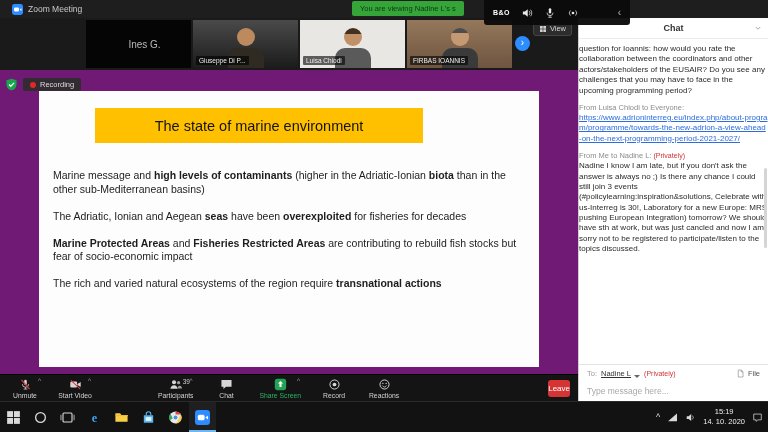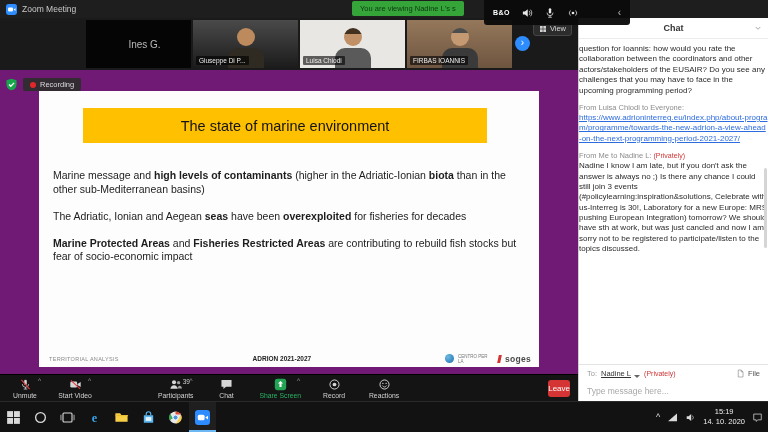--- a/index.html
+++ b/index.html
@@ -3,21 +3,21 @@
 <meta charset="utf-8">
 <style>
   html,body{margin:0;padding:0;background:#333;}
   .screen{position:relative;width:768px;height:432px;background:#000;overflow:hidden;
           font-family:"Liberation Sans",sans-serif;}
   .icon{display:inline-flex;align-items:center;justify-content:center;}
   .icon svg{width:100%;height:100%;display:block;}
 
   
   .titlebar{position:absolute;top:0;left:0;width:100%;height:18px;background:#1e1e1e;z-index:30;
-            display:flex;align-items:center;padding:0 6px;box-sizing:border-box;}
+            display:flex;align-items:center;padding:0 12px;box-sizing:border-box;}
   .zoom-logo{width:11px;height:11px;margin-right:5px;flex:none;}
   .app-title{font-size:8.5px;color:#c9c9c9;}
   .viewing-banner{position:absolute;left:352px;top:1px;height:15px;line-height:15px;padding:0 8px;
                   background:#35a53a;color:#0d3a11;font-size:7.5px;border-radius:2px;white-space:nowrap;
                   max-width:126px;overflow:hidden;}
   .audio-osd{position:absolute;left:484px;top:0;height:25px;width:146px;background:rgba(10,10,10,.96);
              display:flex;align-items:center;gap:11px;padding:0 9px;box-sizing:border-box;z-index:40;
              border-radius:0 0 3px 3px;}
   .osd-brand{color:#fff;font-size:7px;font-weight:bold;letter-spacing:.5px;}
   .audio-osd .icon{width:12px;height:12px;}
@@ -52,21 +52,21 @@
   .view-btn .icon{width:8px;height:8px;}
 
   .share-area{position:absolute;top:52px;left:0;right:0;bottom:28px;background:#701a75;}
   .share-status{position:absolute;top:8px;left:5px;display:flex;align-items:center;gap:5px;z-index:5;}
   .share-status .icon{width:13px;height:13px;}
   .recording-pill{display:flex;align-items:center;gap:4px;background:rgba(45,45,45,.92);border-radius:2px;
                   padding:2px 7px;color:#ddd;font-size:7.5px;}
   .rec-dot{width:6px;height:6px;border-radius:50%;background:#e02828;display:inline-block;}
 
   .slide{position:absolute;left:39px;top:21px;width:500px;height:276px;background:#fdfdfd;box-sizing:border-box;}
-  .slide-title{margin:17px 0 0 44px;width:404px;height:35px;background:#ffc000;color:#141414;font-size:14.5px;
+  .slide-title{margin:17px 0 0 56px;width:328px;height:35px;background:#ffc000;color:#141414;font-size:14.5px;
                display:flex;align-items:center;justify-content:center;box-sizing:border-box;}
   .slide-body{margin:26px 14px 0 14px;color:#1d1d1d;}
   .slide-body p{margin:0 0 13px;font-size:10.5px;line-height:1.32;}
   .slide-body .b{font-weight:bold;}
   .slide-footer{position:absolute;bottom:3px;left:10px;right:8px;display:flex;align-items:center;}
   .f-left{font-size:5.5px;color:#8a8a8a;letter-spacing:.3px;}
   .f-center{margin-left:auto;margin-right:auto;font-weight:bold;color:#222;font-size:6.5px;}
   .f-logos{display:flex;align-items:center;gap:4px;}
   .logo-wave{width:9px;height:9px;border-radius:50%;background:radial-gradient(circle at 32% 32%,#6cb9e4,#1b6fae);}
   .logo-text{font-size:4.5px;color:#777;max-width:36px;line-height:1.15;}
@@ -221,31 +221,22 @@
           <span>Recording</span>
         </div>
       </div>
 
       <div class="slide">
         <div class="slide-title">The state of marine environment</div>
         <div class="slide-body">
             <p><span>Marine message and </span><span class="b">high levels of contaminants</span><span> (higher in the Adriatic-Ionian </span><span class="b">biota</span><span> than in the other sub-Mediterranean basins)</span></p>
             <p><span>The Adriatic, Ionian and Aegean </span><span class="b">seas</span><span> have been </span><span class="b">overexploited</span><span> for fisheries for decades</span></p>
             <p><span class="b">Marine Protected Areas</span><span> and </span><span class="b">Fisheries Restricted Areas</span><span> are contributing to rebuild fish stocks but fear of socio-economic impact</span></p>
-          </div>
-        <div class="slide-footer">
-          <span class="f-left">TERRITORIAL ANALYSIS</span>
-          <span class="f-center">ADRION 2021-2027</span>
-          <span class="f-logos">
-            <span class="logo-wave"></span>
-            <span class="logo-text">CENTRO PER LA</span>
-            <span class="soges-mark"></span>
-            <span class="logo-soges">soges</span>
-          </span>
-        </div>
+            <p><span>The rich and varied natural ecosystems of the region require </span><span class="b">transnational actions</span></p>
+          </div>
       </div>
     </div>
 
     <div class="toolbar">
       <div class="tb-left">
           <div class="tb-item">
             <span class="icon" style="width: 13px; height: 13px;">
               <svg viewBox="0 0 16 16">
                 <rect x="6.4" y="2" width="3.2" height="6.6" rx="1.6" fill="#d6d6d6"></rect>
                 <path d="M4.2 7.6a3.8 3.8 0 0 0 7.6 0" stroke="#d6d6d6" fill="none"></path>

